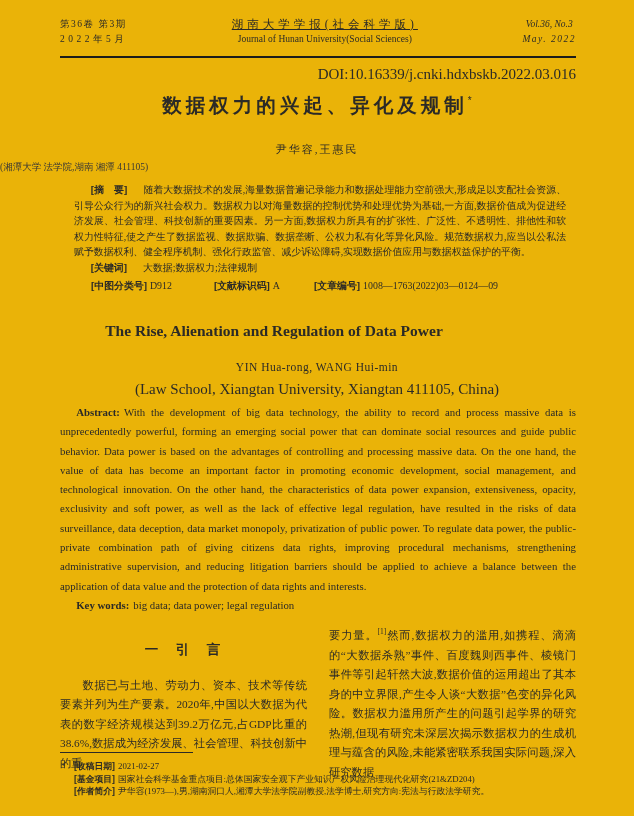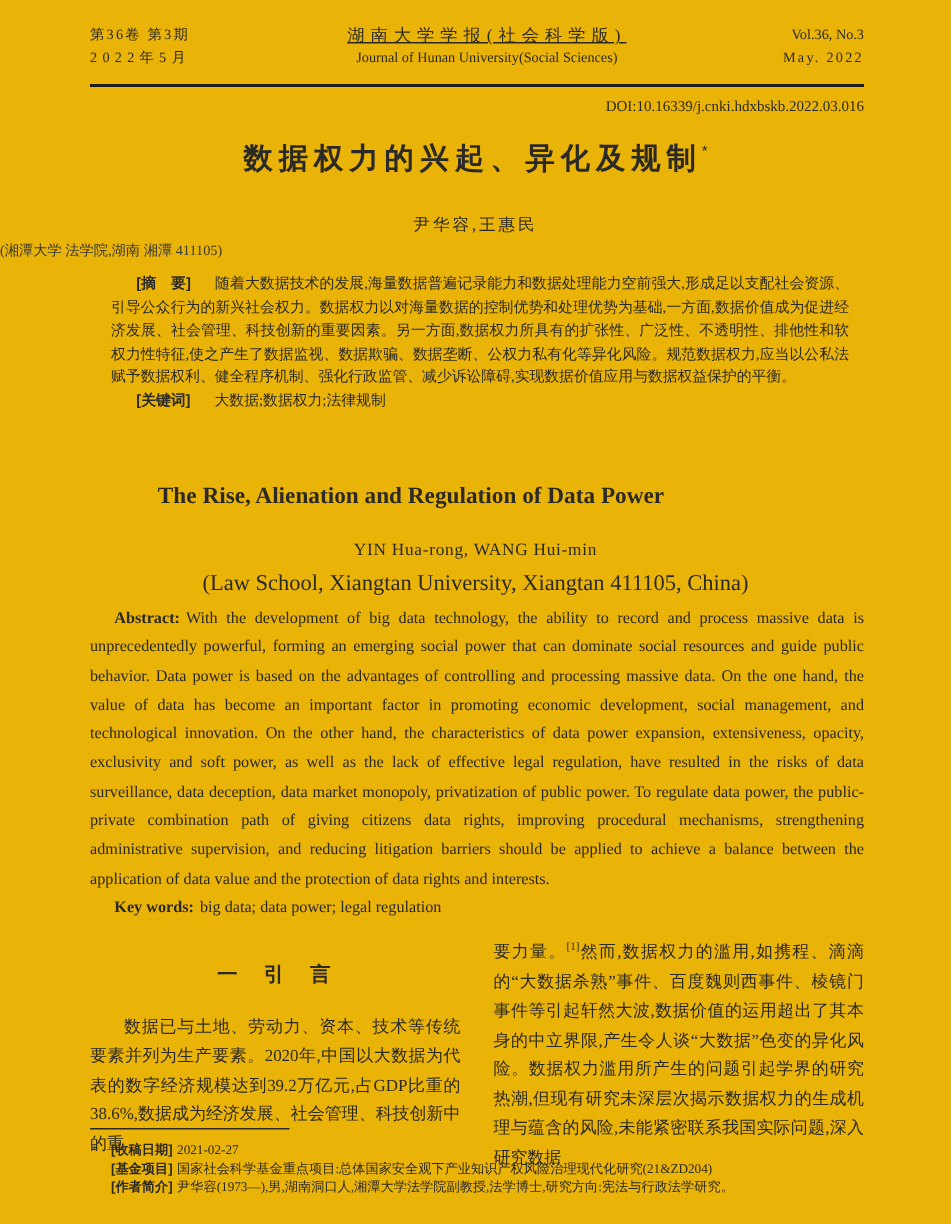--- a/index.html
+++ b/index.html
@@ -6,27 +6,27 @@
   .page{
     position:relative;width:634px;height:816px;margin:0 auto;
     background:#eab308;color:#2b2a27;overflow:hidden;
     font-family:"Liberation Serif","DejaVu Serif",serif;
   }
   
   .journal-header{position:absolute;top:17px;left:60px;width:516px;display:flex;justify-content:space-between;align-items:flex-start;}
   .jh-left,.jh-right{font-size:9.5px;line-height:15px;white-space:nowrap;}
   .jh-left .l1{letter-spacing:1.5px;}
   .jh-left .l2{letter-spacing:3.5px;}
-  .jh-right{text-align:right;}
+  .jh-right{text-align:center;font-style:italic;}
   .jh-right .l2{letter-spacing:1.5px;}
   .jh-center{text-align:center;}
   .jh-center .cn{font-size:11.5px;letter-spacing:4px;line-height:15px;text-decoration:underline;}
   .jh-center .en{font-size:9.5px;line-height:15px;}
   .header-rule{position:absolute;top:56px;left:60px;width:516px;border-top:2.6px solid #1c1c1a;}
-  .doi{position:absolute;top:66px;right:58px;font-size:10px;}
+  .doi{position:absolute;top:66px;right:58px;font-size:15px;}
   
   .title-zh{position:absolute;top:92px;left:0;width:634px;text-align:center;margin:0;
     font-size:19.5px;font-weight:bold;letter-spacing:4px;
     font-family:"Liberation Sans","DejaVu Sans",sans-serif;}
   .title-zh sup{font-size:10px;font-weight:normal;letter-spacing:0;vertical-align:8px;}
   .authors-zh{position:absolute;top:142px;left:0;width:634px;text-align:center;font-size:11px;letter-spacing:2px;}
   .affil-zh{position:absolute;top:161px;left:0;width:634px;font-size:9.5px;color:#3a3935;}
   
   .abstract-block{position:absolute;top:182px;left:74px;width:492px;font-size:9.9px;line-height:15.6px;}
   .abstract-block p{margin:0;text-align:justify;text-indent:1.7em;}
@@ -83,20 +83,25 @@
   <div class="doi">DOI:10.16339/j.cnki.hdxbskb.2022.03.016</div>
 
   <h1 class="title-zh"><span>数据权力的兴起、异化及规制</span><sup>*</sup></h1>
 
   <div class="authors-zh">尹华容,王惠民</div>
   <div class="affil-zh">(湘潭大学 法学院,湖南 湘潭  411105)</div>
 
   <div class="abstract-block">
     <p><b class="lbl">[摘　要]</b><span>随着大数据技术的发展,海量数据普遍记录能力和数据处理能力空前强大,形成足以支配社会资源、引导公众行为的新兴社会权力。数据权力以对海量数据的控制优势和处理优势为基础,一方面,数据价值成为促进经济发展、社会管理、科技创新的重要因素。另一方面,数据权力所具有的扩张性、广泛性、不透明性、排他性和软权力性特征,使之产生了数据监视、数据欺骗、数据垄断、公权力私有化等异化风险。规范数据权力,应当以公私法赋予数据权利、健全程序机制、强化行政监管、减少诉讼障碍,实现数据价值应用与数据权益保护的平衡。</span></p>
     <p><b class="lbl">[关键词]</b><span>大数据;数据权力;法律规制</span></p>
+    <div class="cls-row">
+      <span class="grp1"><b>[中图分类号]</b><span>D912</span></span>
+      <span class="grp2"><b>[文献标识码]</b><span>A</span></span>
+      <span class="grp3"><b>[文章编号]</b><span>1008—1763(2022)03—0124—09</span></span>
+    </div>
   </div>
 
   <h2 class="title-en">The Rise, Alienation and Regulation of Data Power</h2>
   <div class="authors-en">YIN Hua-rong, WANG Hui-min</div>
   <div class="affil-en">(Law School, Xiangtan University, Xiangtan  411105, China)</div>
 
   <p class="abs-en"><b>Abstract:</b><span>With the development of big data technology, the ability to record and process massive data is unprecedentedly powerful, forming an emerging social power that can dominate social resources and guide public behavior. Data power is based on the advantages of controlling and processing massive data. On the one hand, the value of data has become an important factor in promoting economic development, social management, and technological innovation. On the other hand, the characteristics of data power expansion, extensiveness, opacity, exclusivity and soft power, as well as the lack of effective legal regulation, have resulted in the risks of data surveillance, data deception, data market monopoly, privatization of public power. To regulate data power, the public-private combination path of giving citizens data rights, improving procedural mechanisms, strengthening administrative supervision, and reducing litigation barriers should be applied to achieve a balance between the application of data value and the protection of data rights and interests.</span></p>
 
   <p class="kw-en"><b>Key words:</b><span>big data; data power; legal regulation</span></p>
 

